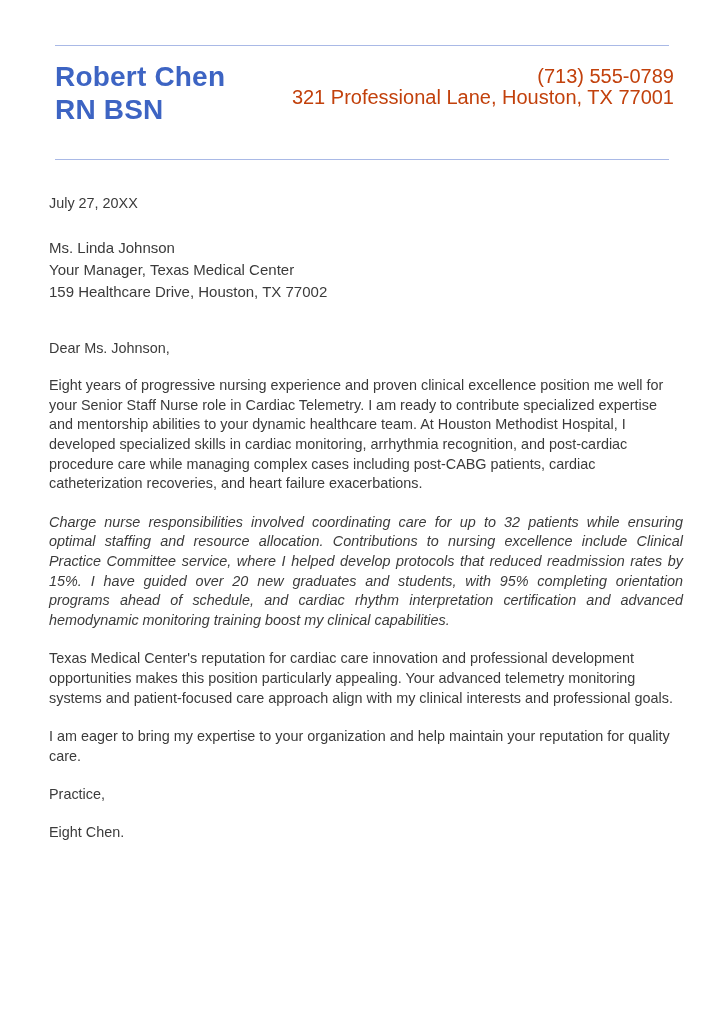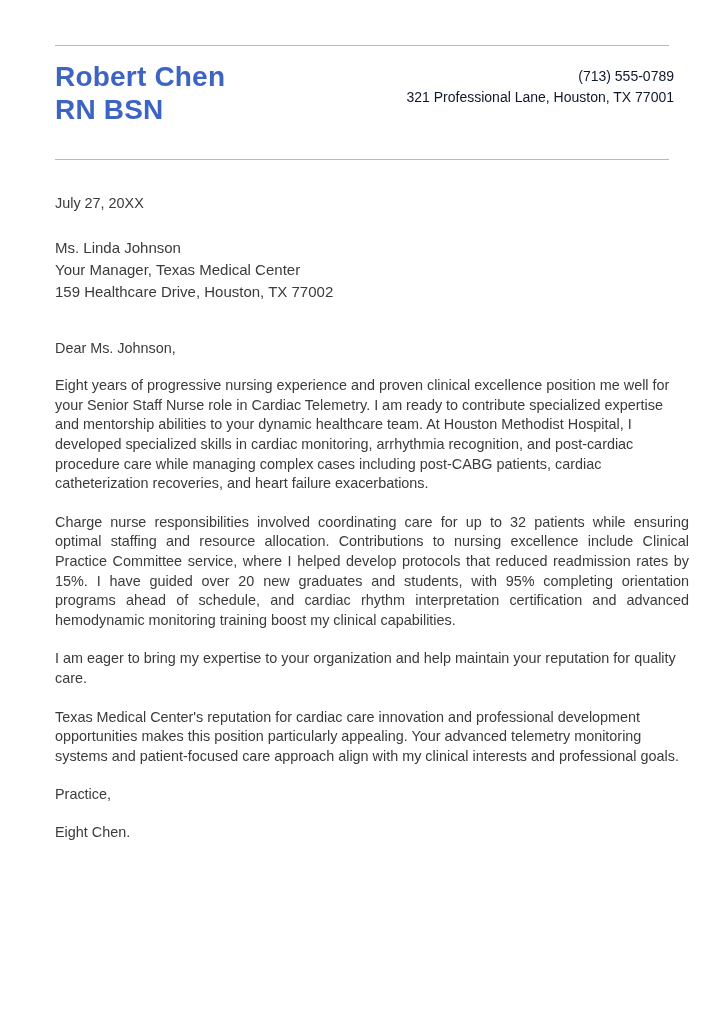--- a/index.html
+++ b/index.html
@@ -35,44 +35,44 @@
       line-height: 33px;
       letter-spacing: 0.2px;
     }
     .name-block div { white-space: nowrap; }
 
     .contact-block {
       position: absolute;
       right: 50px;
       top: 66px;
       text-align: right;
-      font-size: 14px;
+      font-size: 20px;
       line-height: 20.5px;
-      color: #0f172a;
+      color: #c2410c;
     }
     .contact-block div { white-space: nowrap; }
 
     .letter {
       position: absolute;
-      left: 55px;
+      left: 49px;
       top: 194px;
       width: 651px;
       font-size: 14.4px;
       line-height: 19.6px;
       color: #3b3b3b;
     }
     .date { margin-bottom: 23px; }
     .recipient {
       font-size: 15px;
       line-height: 22px;
       margin-bottom: 36px;
     }
     .salutation { margin-bottom: 18px; }
     .para { margin: 0 17px 19px 0; }
-    .para.justify { text-align: justify; }
+    .para.justify { text-align: justify; font-style: italic; }
     .closing { margin-bottom: 18px; }
   </style>
 </head>
 <body>
 
 <div class="rule top"></div>
 
 <div class="name-block">
   <div>Robert Chen</div>
   <div>RN BSN</div>
@@ -91,18 +91,18 @@
   <div class="recipient">
     <div>Ms. Linda Johnson</div>
     <div>Your Manager, Texas Medical Center</div>
     <div>159 Healthcare Drive, Houston, TX 77002</div>
   </div>
 
   <div class="salutation">Dear Ms. Johnson,</div>
 
   <p class="para">Eight years of progressive nursing experience and proven clinical excellence position me well for your Senior Staff Nurse role in Cardiac Telemetry. I am ready to contribute specialized expertise and mentorship abilities to your dynamic healthcare team. At Houston Methodist Hospital, I developed specialized skills in cardiac monitoring, arrhythmia recognition, and post-cardiac procedure care while managing complex cases including post-CABG patients, cardiac catheterization recoveries, and heart failure exacerbations.</p>
   <p class="para justify">Charge nurse responsibilities involved coordinating care for up to 32 patients while ensuring optimal staffing and resource allocation. Contributions to nursing excellence include Clinical Practice Committee service, where I helped develop protocols that reduced readmission rates by 15%. I have guided over 20 new graduates and students, with 95% completing orientation programs ahead of schedule, and cardiac rhythm interpretation certification and advanced hemodynamic monitoring training boost my clinical capabilities.</p>
+  <p class="para">Texas Medical Center's reputation for cardiac care innovation and professional development opportunities makes this position particularly appealing. Your advanced telemetry monitoring systems and patient-focused care approach align with my clinical interests and professional goals.</p>
   <p class="para">I am eager to bring my expertise to your organization and help maintain your reputation for quality care.</p>
-  <p class="para">Texas Medical Center's reputation for cardiac care innovation and professional development opportunities makes this position particularly appealing. Your advanced telemetry monitoring systems and patient-focused care approach align with my clinical interests and professional goals.</p>
 
   <div class="closing">Practice,</div>
   <div>Eight Chen.</div>
 </div>
 
 </body></html>

